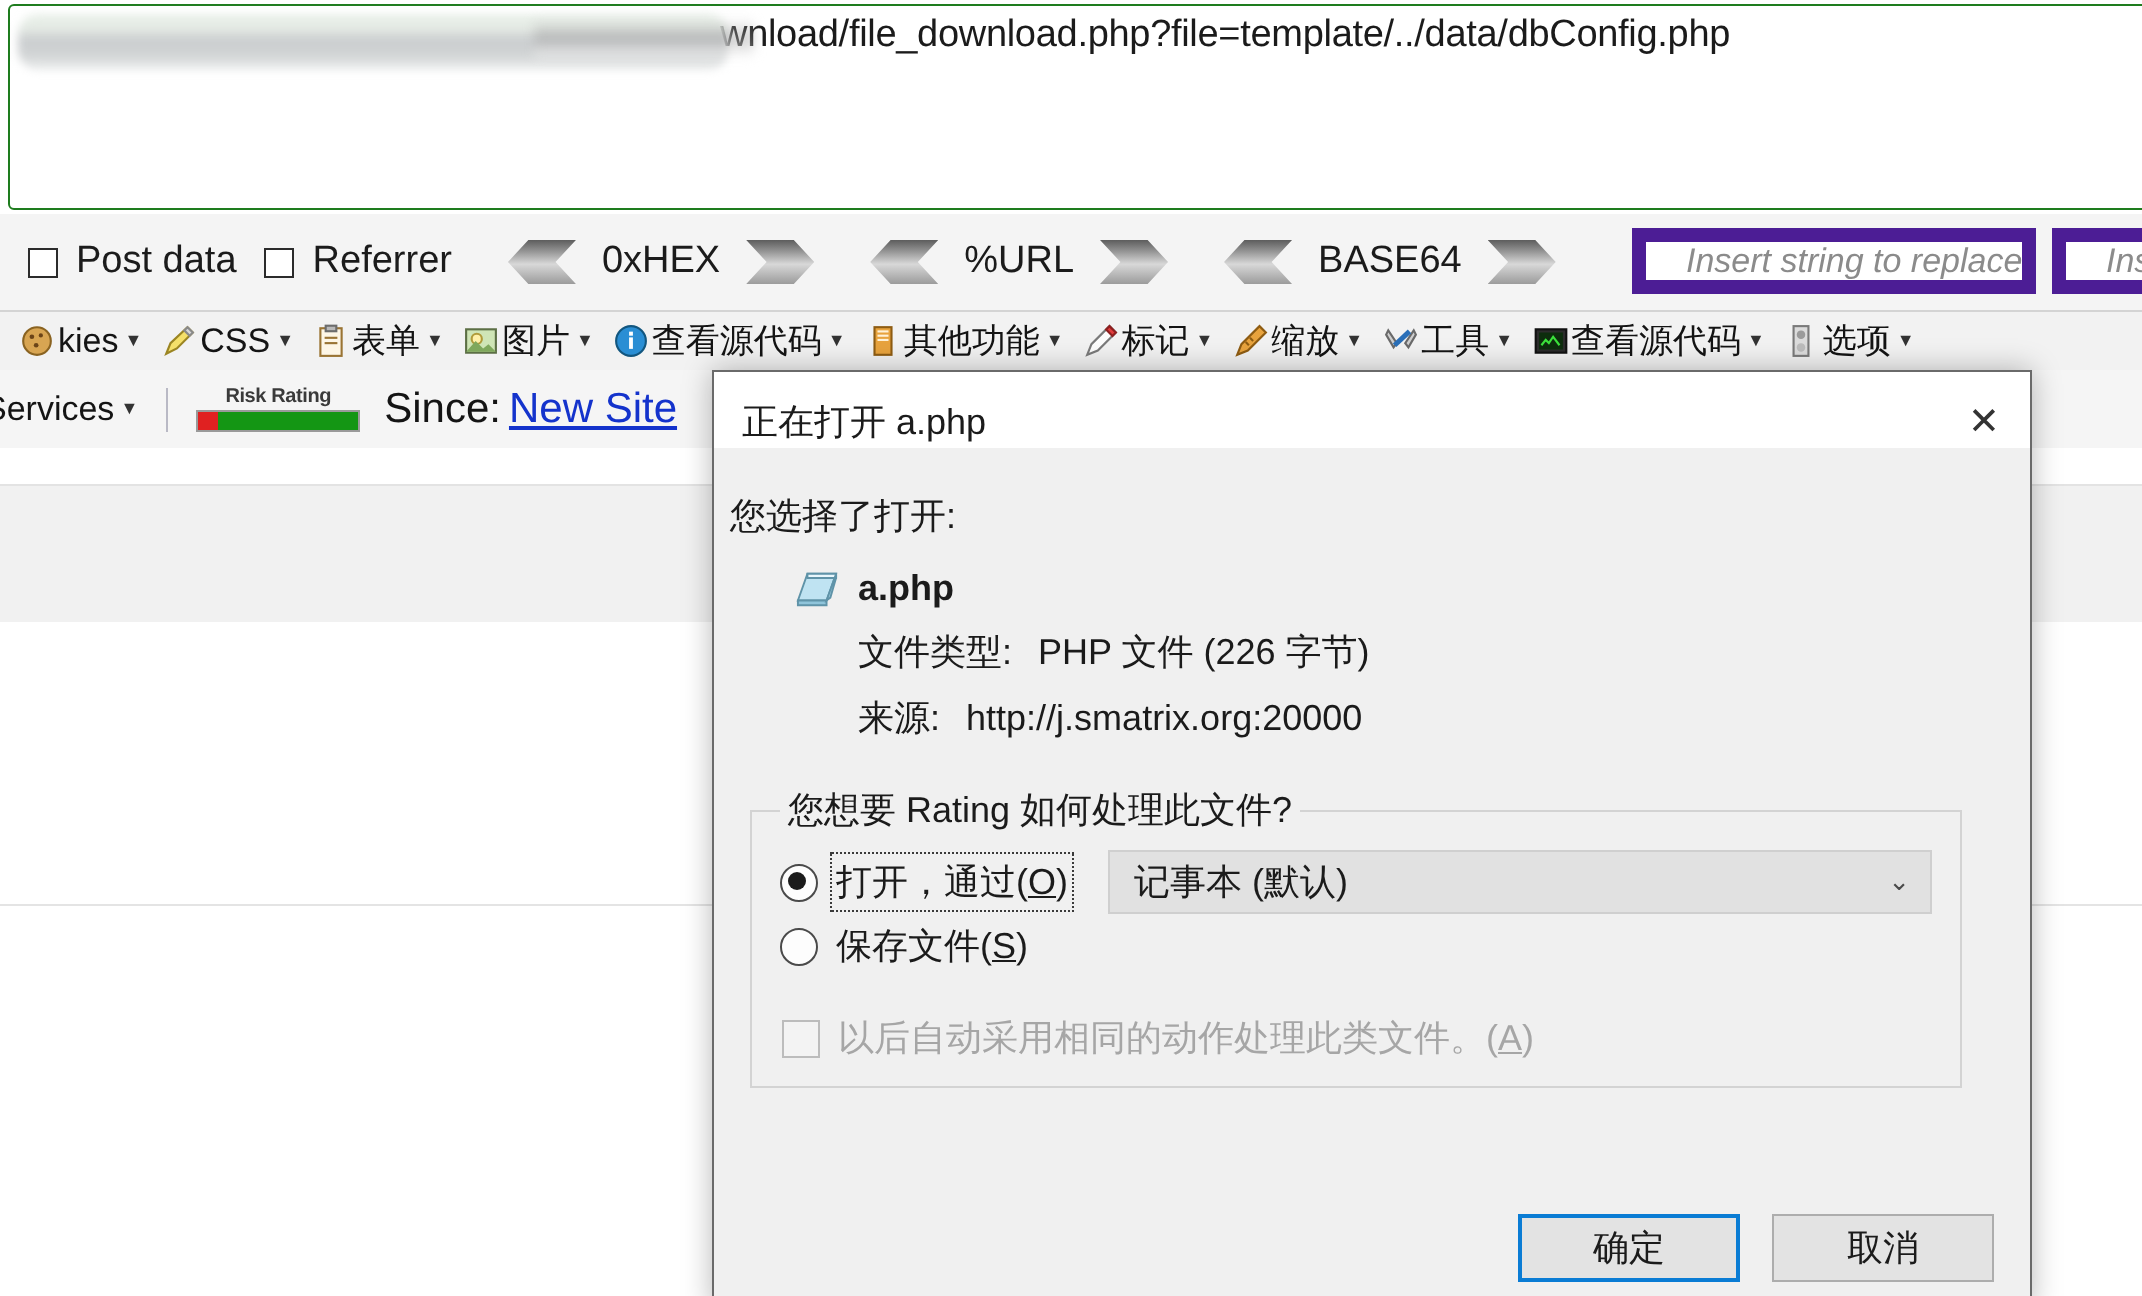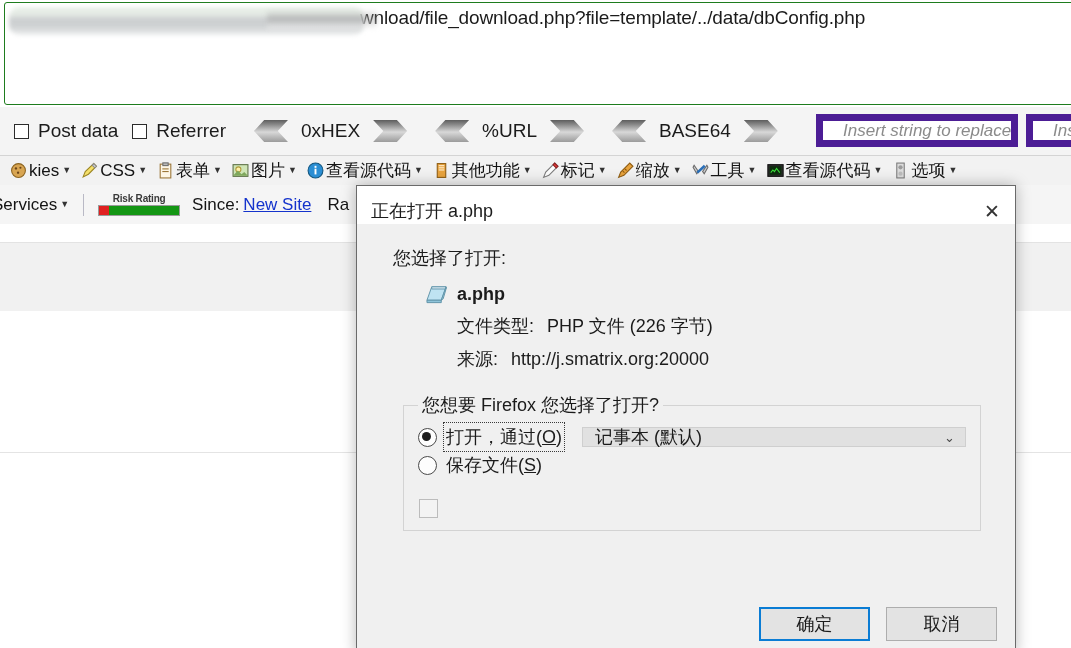--- a/index.html
+++ b/index.html
@@ -210,21 +210,21 @@
   .risk-bar {
     width: 80px;
     height: 9px;
     background: #cfcfcf;
     border: 1px solid #9a9a9a;
     display: flex;
     margin-top: 1px;
   }
   .risk-red { width: 10px; background: #e02121; }
   .risk-green { flex: 1; background: #149614; }
-  .since-text { font-size: 17px; color: #141414; margin-left: 12px; }
+  .since-text { font-size: 21px; color: #141414; margin-left: 12px; }
   .since-link {
     color: #1433cc;
     text-decoration: underline;
     margin: 0 4px;
   }
 
   
   .band {
     position: absolute;
     left: 0;
@@ -267,21 +267,21 @@
     height: 38px;
     display: flex;
     align-items: center;
     justify-content: center;
     font-size: 19px;
     color: #333;
     line-height: 1;
   }
 
   .dlg-body {
-    padding: 18px 22px 0 34px;
+    padding: 18px 22px 0 6px;
   }
   .chose-line {
     font-size: 18px;
     color: #1b1b1b;
     margin: 4px 0 14px 2px;
   }
   .file-row {
     display: flex;
     align-items: center;
     margin-left: 34px;
@@ -349,21 +349,21 @@
   }
   .opt-label.focused {
     outline: 1px dotted #3a3a3a;
     outline-offset: 2px;
   }
   .u { text-decoration: underline; }
 
   .combo {
     margin-left: 20px;
     flex: 1;
-    height: 20px;
+    height: 32px;
     background: #e1e1e1;
     border: 1px solid #cfcfcf;
     display: flex;
     align-items: center;
     justify-content: space-between;
     padding: 0 10px 0 12px;
     box-sizing: border-box;
   }
   .combo-val { font-size: 18px; color: #1b1b1b; }
   .combo-arrow { font-size: 13px; color: #4a4a4a; }
@@ -624,39 +624,40 @@
         <span class="mk">文件类型:</span>
         <span>PHP 文件 (226 字节)</span>
       </div>
 
       <div class="meta-row">
         <span class="mk">来源:</span>
         <span>http://j.smatrix.org:20000</span>
       </div>
 
       <fieldset class="how">
-        <legend>您想要 Firefox 您选择了打开?</legend>
+        <legend>您想要 Rating 如何处理此文件?</legend>
 
         <div class="opt-row">
           <span class="radio checked"></span>
           <span class="opt-label focused"><span>打开，通过(</span><span class="u">O</span><span>)</span></span>
 
           <span class="combo">
             <span class="combo-val">记事本 (默认)</span>
             <span class="combo-arrow">⌄</span>
           </span>
         </div>
 
         <div class="opt-row">
           <span class="radio"></span>
           <span class="opt-label"><span>保存文件(</span><span class="u">S</span><span>)</span></span>
         </div>
 
         <div class="chk-row">
           <span class="chk-box"></span>
+          <span class="chk-label"><span>以后自动采用相同的动作处理此类文件。(</span><span class="u">A</span><span>)</span></span>
         </div>
       </fieldset>
     </div>
 
     <div class="dlg-footer">
       <span class="btn primary">确定</span>
       <span class="btn">取消</span>
     </div>
   </div>
 

